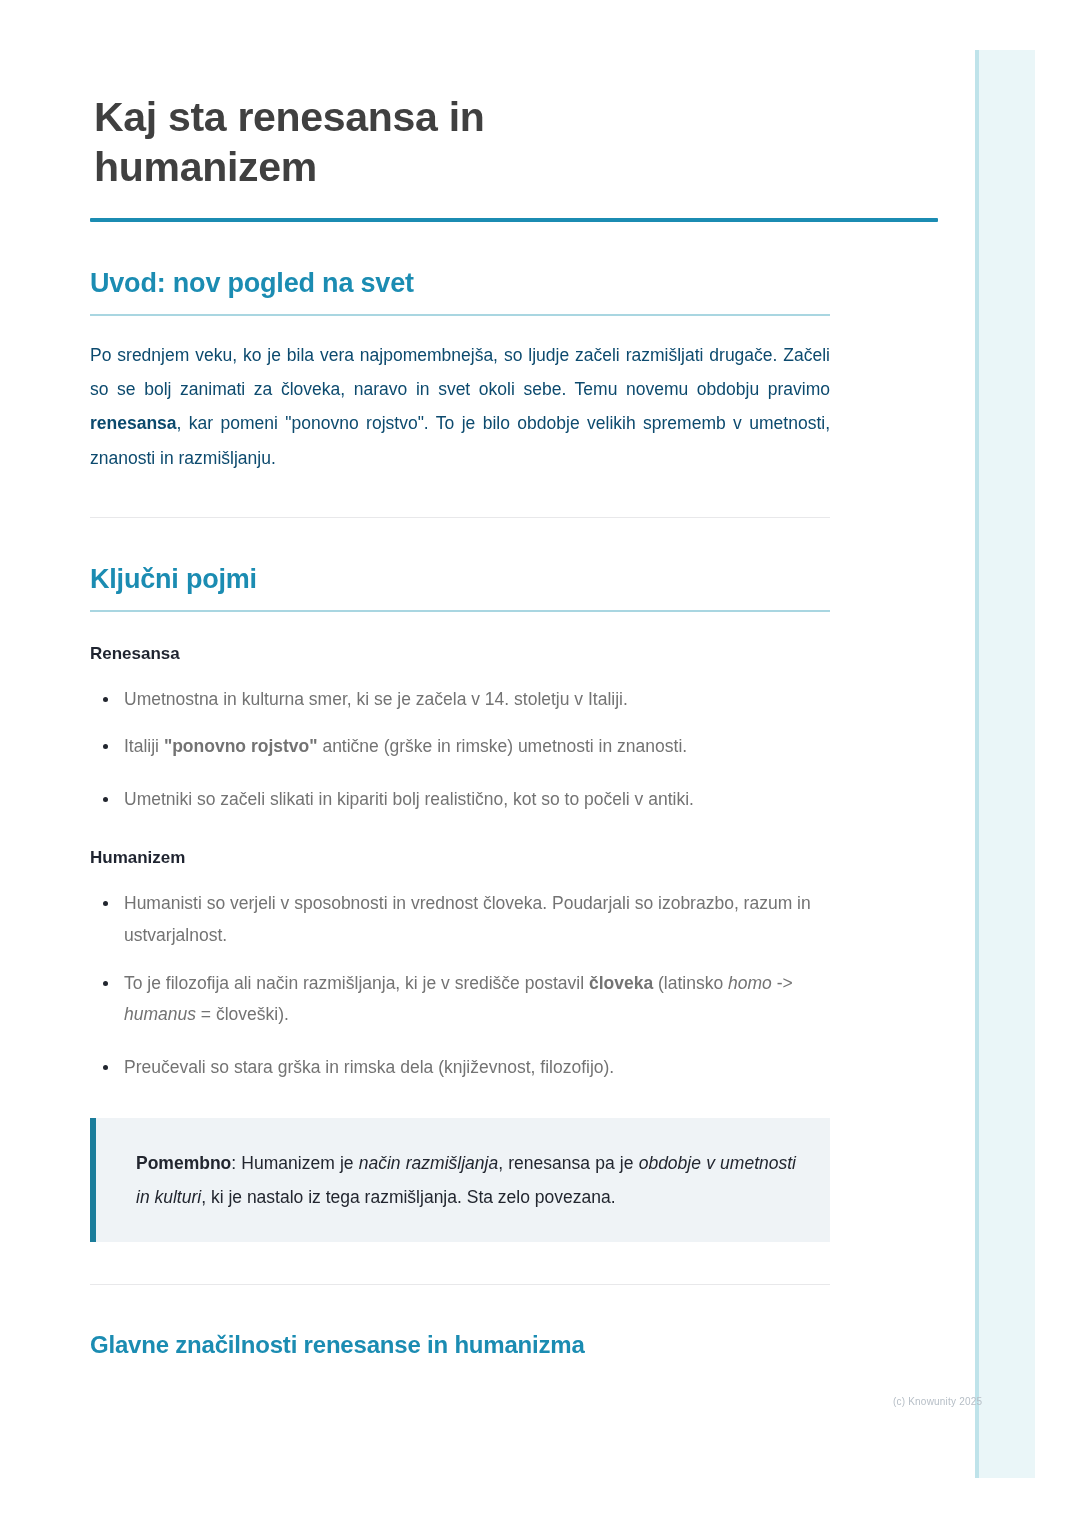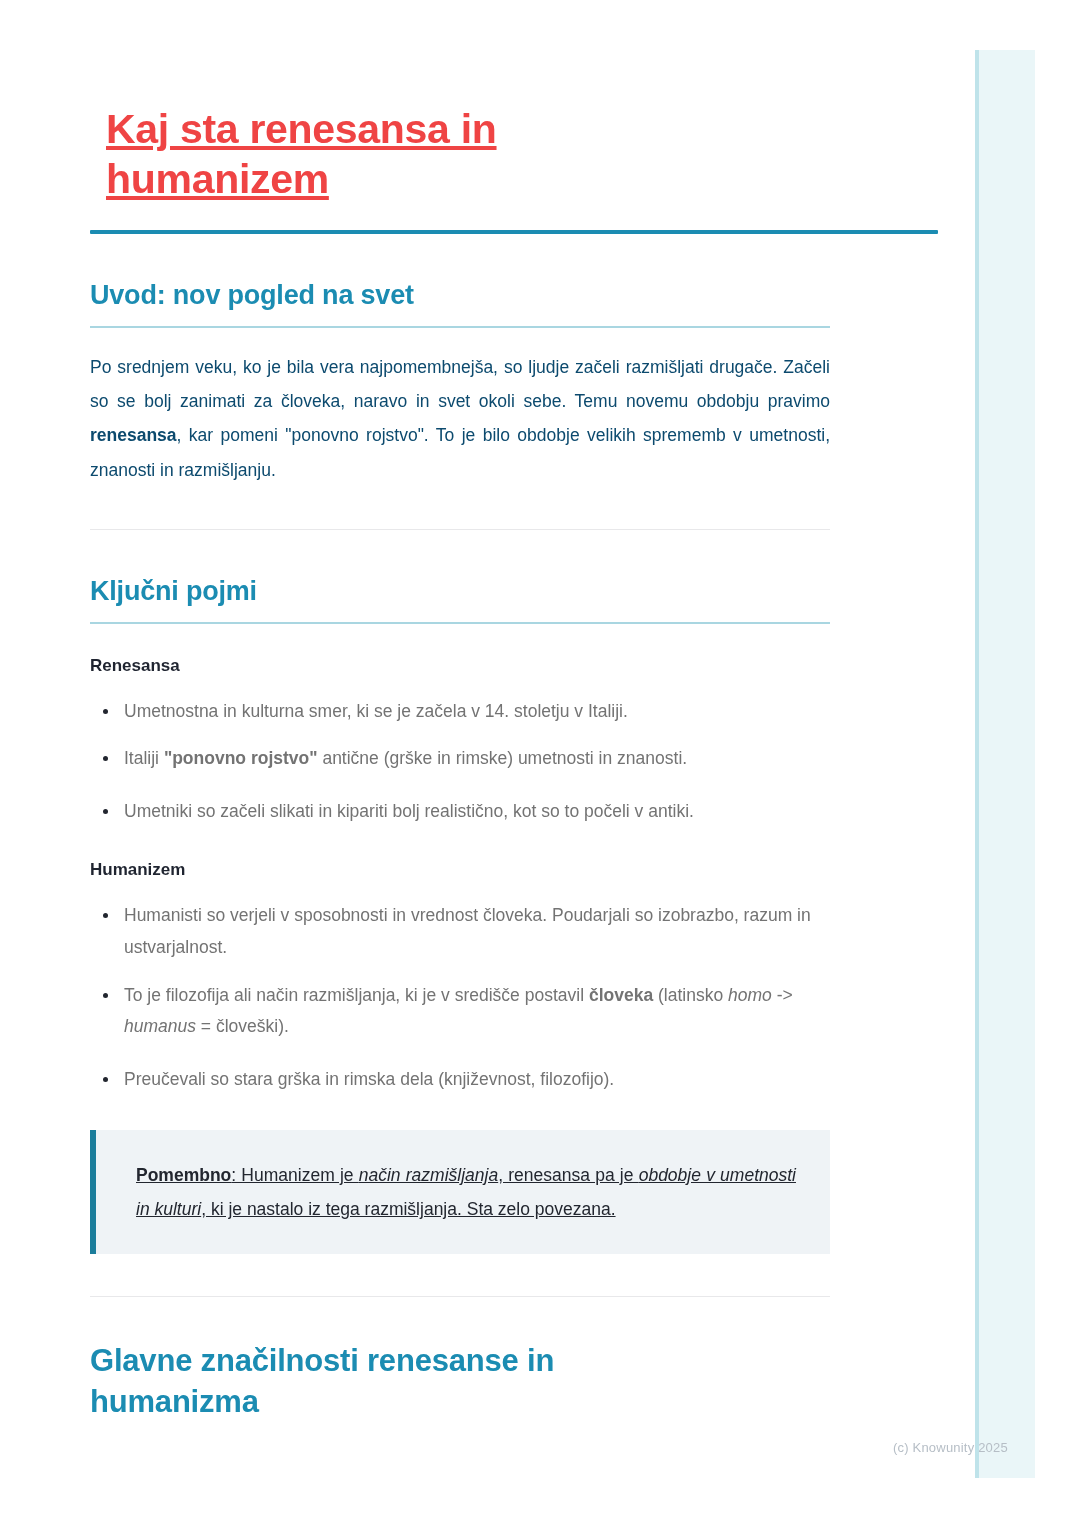--- a/index.html
+++ b/index.html
@@ -42,25 +42,24 @@
     left: 90px;
     top: 88px;
     width: 740px;
   }
 
   
   .doc-title {
     font-size: 41px;
     line-height: 1.22;
     font-weight: bold;
-    color: #ef4444;
+    color: #404040;
     letter-spacing: -0.3px;
-    margin: 16px;
+    margin: 4px;
     max-width: 600px;
-    text-decoration: underline;
   }
   .title-rule {
     margin-top: 26px;
     height: 4px;
     width: 848px;
     background: #1b8cb2;
     border-radius: 1px;
   }
 
   
@@ -69,21 +68,21 @@
   }
   .section-heading {
     font-size: 27px;
     font-weight: bold;
     color: #1b8cb2;
     margin: 0;
     line-height: 1.3;
     letter-spacing: -0.2px;
   }
   .section-heading.big {
-    font-size: 31px;
+    font-size: 24px;
     line-height: 1.3;
     max-width: 620px;
   }
   .heading-rule {
     margin-top: 13px;
     height: 2px;
     width: 740px;
     background: #a9d6e1;
   }
 
@@ -152,31 +151,30 @@
     background: #eff3f6;
     border-left: 6px solid #1b7d9b;
     padding: 28px 34px 28px 40px;
   }
   .callout p {
     margin: 0;
     font-size: 17.5px;
     line-height: 1.95;
     color: #22262f;
     text-align: justify;
-    text-decoration: underline;
   }
   .callout b { font-weight: bold; }
   .callout i { font-style: italic; }
 
   
   .watermark {
     position: absolute;
     left: 893px;
-    top: 1440px;
-    font-size: 13px;
+    top: 1396px;
+    font-size: 10px;
     color: #b6bec6;
     white-space: nowrap;
     letter-spacing: 0.2px;
     text-align: right;
   }
 </style>
 </head>
 <body>
 
 <div class="page">

